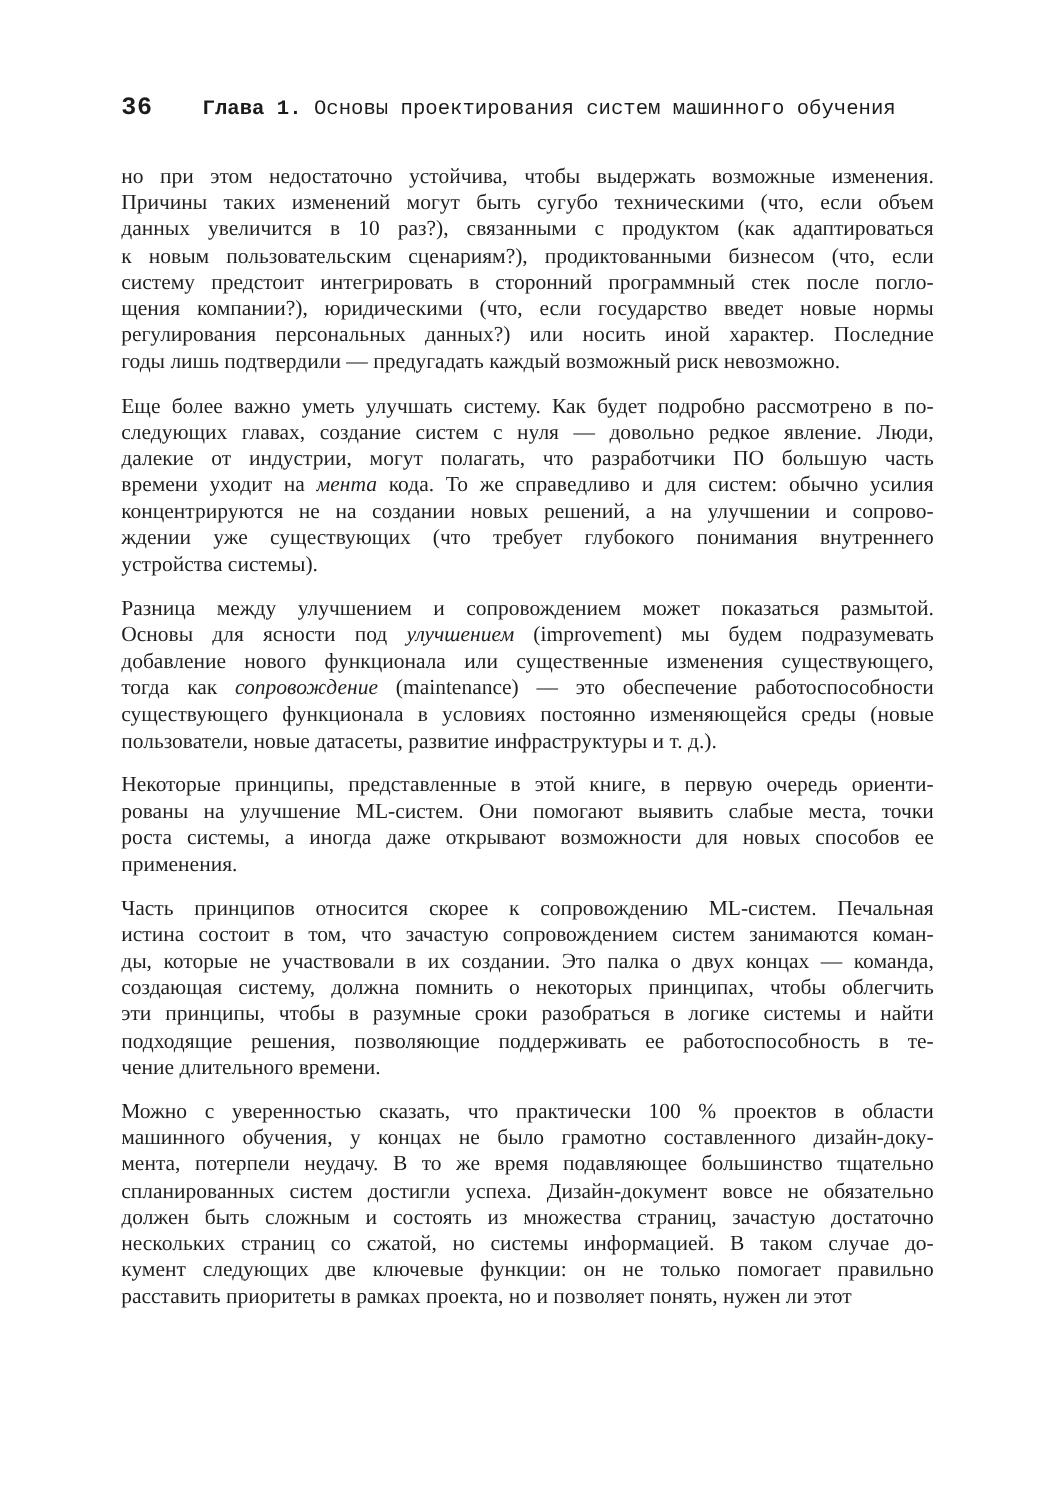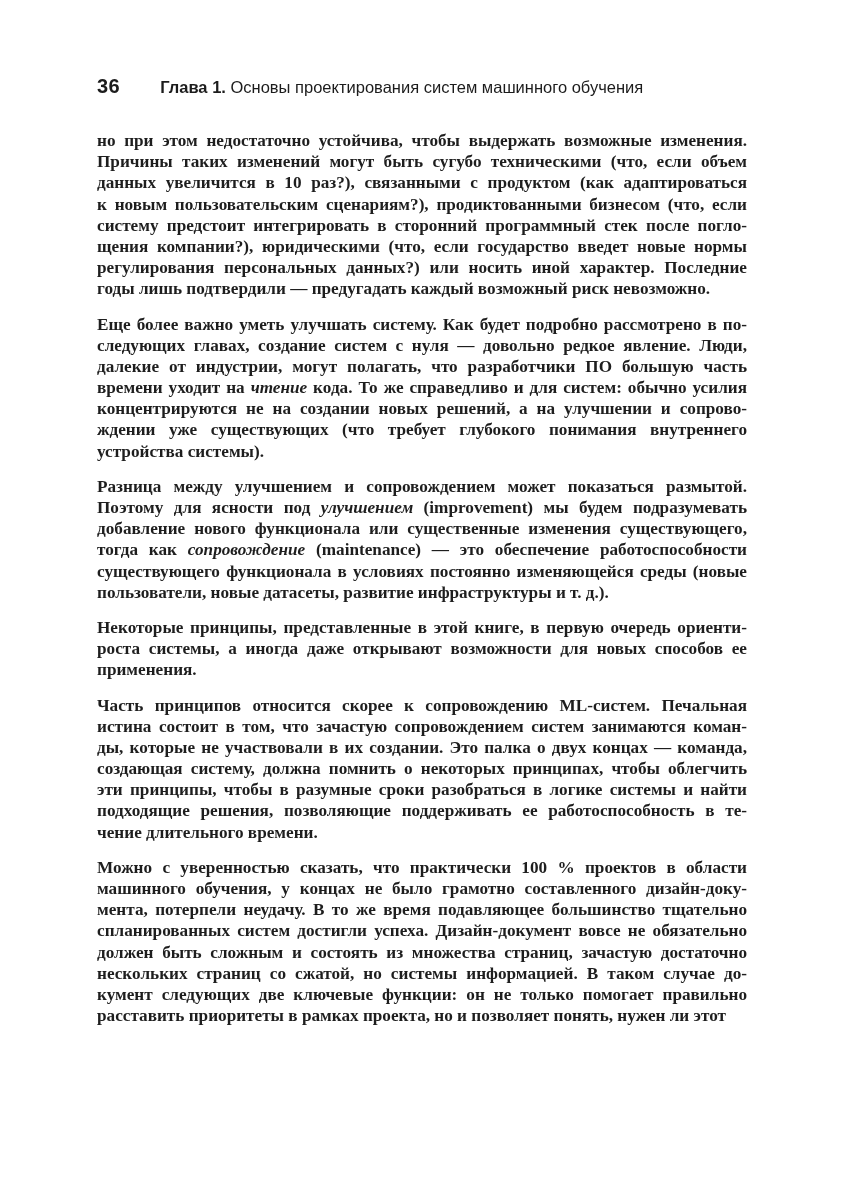--- a/index.html
+++ b/index.html
@@ -11,34 +11,34 @@
   }
   .page {
     position: absolute; left: 0; top: 0;
     width: 849px; height: 1200px;
     background: #ffffff;
     overflow: hidden;
   }
   .running-header {
     position: absolute; left: 97px; top: 75px;
     display: flex; align-items: baseline;
-    font-family: Liberation Sans, sans-serif;
+    font-family: Liberation Mono, monospace;
     color: #1c1c1c;
   }
   .page-num { font-size: 20px; font-weight: 700; letter-spacing: 0.5px; }
   .chapter { margin-left: 40px; font-size: 16.5px; }
   .chapter-label { font-weight: 700; }
   .chapter-title { font-weight: 400; }
   .page-body {
     position: absolute; left: 97px; top: 130px;
     width: 666px;
     color: #1e1e1e;
     font-size: 17.2px;
   }
-  .para { margin: 0 16px 14px 0; font-weight: bold; }
+  .para { margin: 0 16px 14px 0; }
   .line {
     line-height: 21.2px;
     height: 21.2px;
     text-align: justify;
     text-align-last: justify;
     overflow: hidden;
   }
   .line.last { text-align-last: left; }
   .it { font-style: italic; }
 </style>
@@ -58,35 +58,36 @@
         <div class="line"><span>к новым пользовательским сценариям?), продиктованными бизнесом (что, если</span></div>
         <div class="line"><span>систему предстоит интегрировать в сторонний программный стек после погло-</span></div>
         <div class="line"><span>щения компании?), юридическими (что, если государство введет новые нормы</span></div>
         <div class="line"><span>регулирования персональных данных?) или носить иной характер. Последние</span></div>
         <div class="line last"><span>годы лишь подтвердили — предугадать каждый возможный риск невозможно.</span></div>
       </div>
       <div class="para">
         <div class="line"><span>Еще более важно уметь улучшать систему. Как будет подробно рассмотрено в по-</span></div>
         <div class="line"><span>следующих главах, создание систем с нуля — довольно редкое явление. Люди,</span></div>
         <div class="line"><span>далекие от индустрии, могут полагать, что разработчики ПО большую часть</span></div>
-        <div class="line"><span>времени уходит на </span><span class="it">чтение</span><span> кода. То же справедливо и для систем: обычно усилия</span></div>
+        <div class="line"><span>времени уходит на </span><span class="it">мента</span><span> кода. То же справедливо и для систем: обычно усилия</span></div>
         <div class="line"><span>концентрируются не на создании новых решений, а на улучшении и сопрово-</span></div>
         <div class="line"><span>ждении уже существующих (что требует глубокого понимания внутреннего</span></div>
         <div class="line last"><span>устройства системы).</span></div>
       </div>
       <div class="para">
         <div class="line"><span>Разница между улучшением и сопровождением может показаться размытой.</span></div>
-        <div class="line"><span>Поэтому для ясности под </span><span class="it">улучшением</span><span> (improvement) мы будем подразумевать</span></div>
+        <div class="line"><span>Основы для ясности под </span><span class="it">улучшением</span><span> (improvement) мы будем подразумевать</span></div>
         <div class="line"><span>добавление нового функционала или существенные изменения существующего,</span></div>
         <div class="line"><span>тогда как </span><span class="it">сопровождение</span><span> (maintenance) — это обеспечение работоспособности</span></div>
         <div class="line"><span>существующего функционала в условиях постоянно изменяющейся среды (новые</span></div>
         <div class="line last"><span>пользователи, новые датасеты, развитие инфраструктуры и т. д.).</span></div>
       </div>
       <div class="para">
         <div class="line"><span>Некоторые принципы, представленные в этой книге, в первую очередь ориенти-</span></div>
+        <div class="line"><span>рованы на улучшение ML-систем. Они помогают выявить слабые места, точки</span></div>
         <div class="line"><span>роста системы, а иногда даже открывают возможности для новых способов ее</span></div>
         <div class="line last"><span>применения.</span></div>
       </div>
       <div class="para">
         <div class="line"><span>Часть принципов относится скорее к сопровождению ML-систем. Печальная</span></div>
         <div class="line"><span>истина состоит в том, что зачастую сопровождением систем занимаются коман-</span></div>
         <div class="line"><span>ды, которые не участвовали в их создании. Это палка о двух концах — команда,</span></div>
         <div class="line"><span>создающая систему, должна помнить о некоторых принципах, чтобы облегчить</span></div>
         <div class="line"><span>эти принципы, чтобы в разумные сроки разобраться в логике системы и найти</span></div>
         <div class="line"><span>подходящие решения, позволяющие поддерживать ее работоспособность в те-</span></div>

